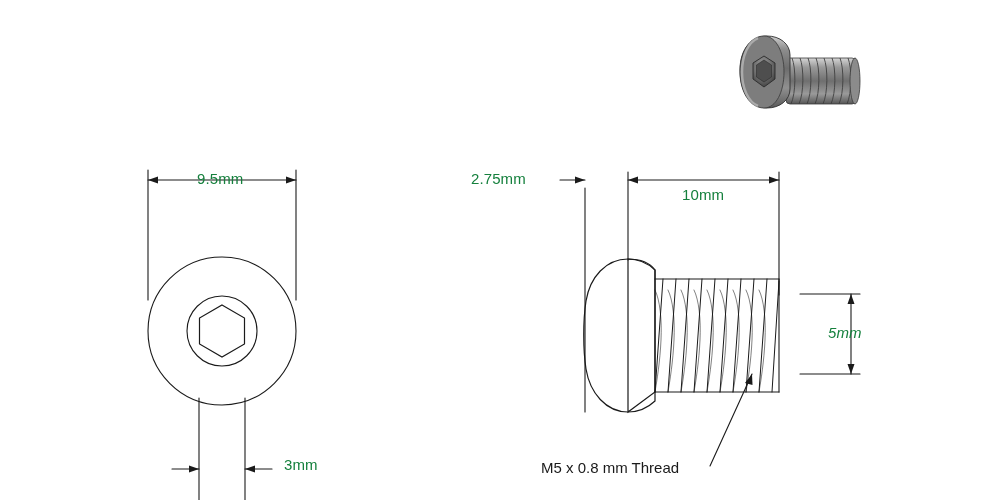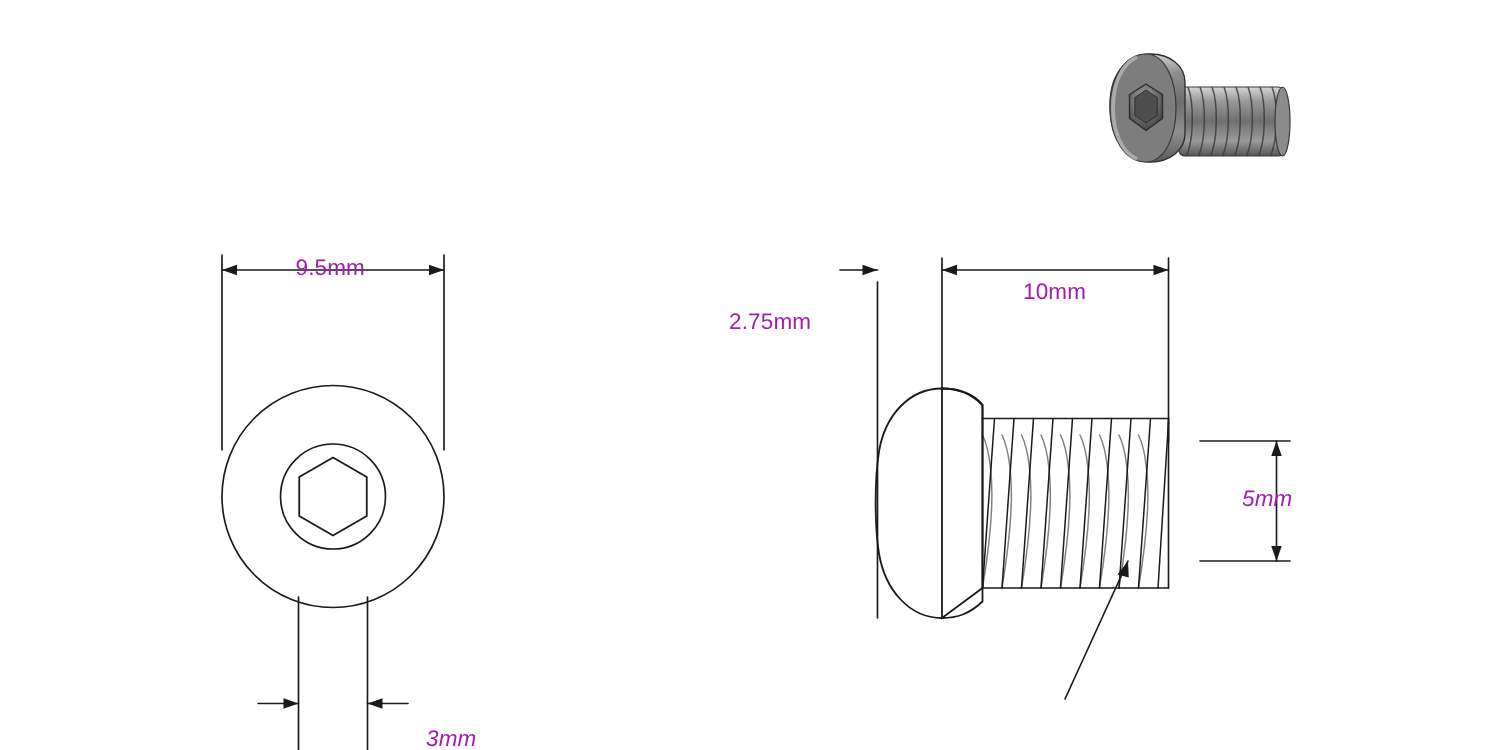--- a/index.html
+++ b/index.html
@@ -14,21 +14,21 @@
     position: relative;
     width: 1000px;
     height: 500px;
     background: #ffffff;
     overflow: hidden;
   }
   .dim-label {
     position: absolute;
     font-family: "Liberation Sans", sans-serif;
     font-size: 15px;
-    color: #a21caf;
+    color: #15803d;
     white-space: nowrap;
     letter-spacing: 0.1px;
   }
   .note-label {
     position: absolute;
     font-family: "Liberation Sans", sans-serif;
     font-size: 15px;
     color: #1a1a1a;
     white-space: nowrap;
   }
@@ -189,22 +189,23 @@
         <path d="M16,-10 C6,-6 0,8 0,24 C0,40 6,54 16,58" fill="none" stroke="#c9c9c9" stroke-width="2.5" opacity="0.6"></path>
 
         <polygon points="22,8 33,15 33,31 22,39 11,31 11,15" fill="url(#socketGrad)" stroke="#2b2b2b" stroke-width="0.9"></polygon>
         <polygon points="22,12 29.5,17 29.5,29 22,34 14.5,29 14.5,17" fill="#4e4e4e" stroke="#2b2b2b" stroke-width="0.6"></polygon>
       </g>
     </g>
   </svg>
 
   <div class="dim-label" style="left:197px; top:170px;">9.5mm</div>
 
-  <div class="dim-label" style="left:284px; top:484px;font-style:italic;">3mm</div>
-
-  <div class="dim-label" style="left:486px; top:170px;margin-top:36px;">2.75mm</div>
+  <div class="dim-label" style="left:284px; top:456px;">3mm</div>
+
+  <div class="dim-label" style="left:471px; top:170px;">2.75mm</div>
 
   <div class="dim-label" style="left:682px; top:186px;">10mm</div>
 
   <div class="dim-label" style="left:828px; top:324px;font-style:italic;">5mm</div>
 
+  <div class="note-label" style="left:541px; top:459px;">M5 x 0.8 mm Thread</div>
 
 </div>
 
 </body></html>

